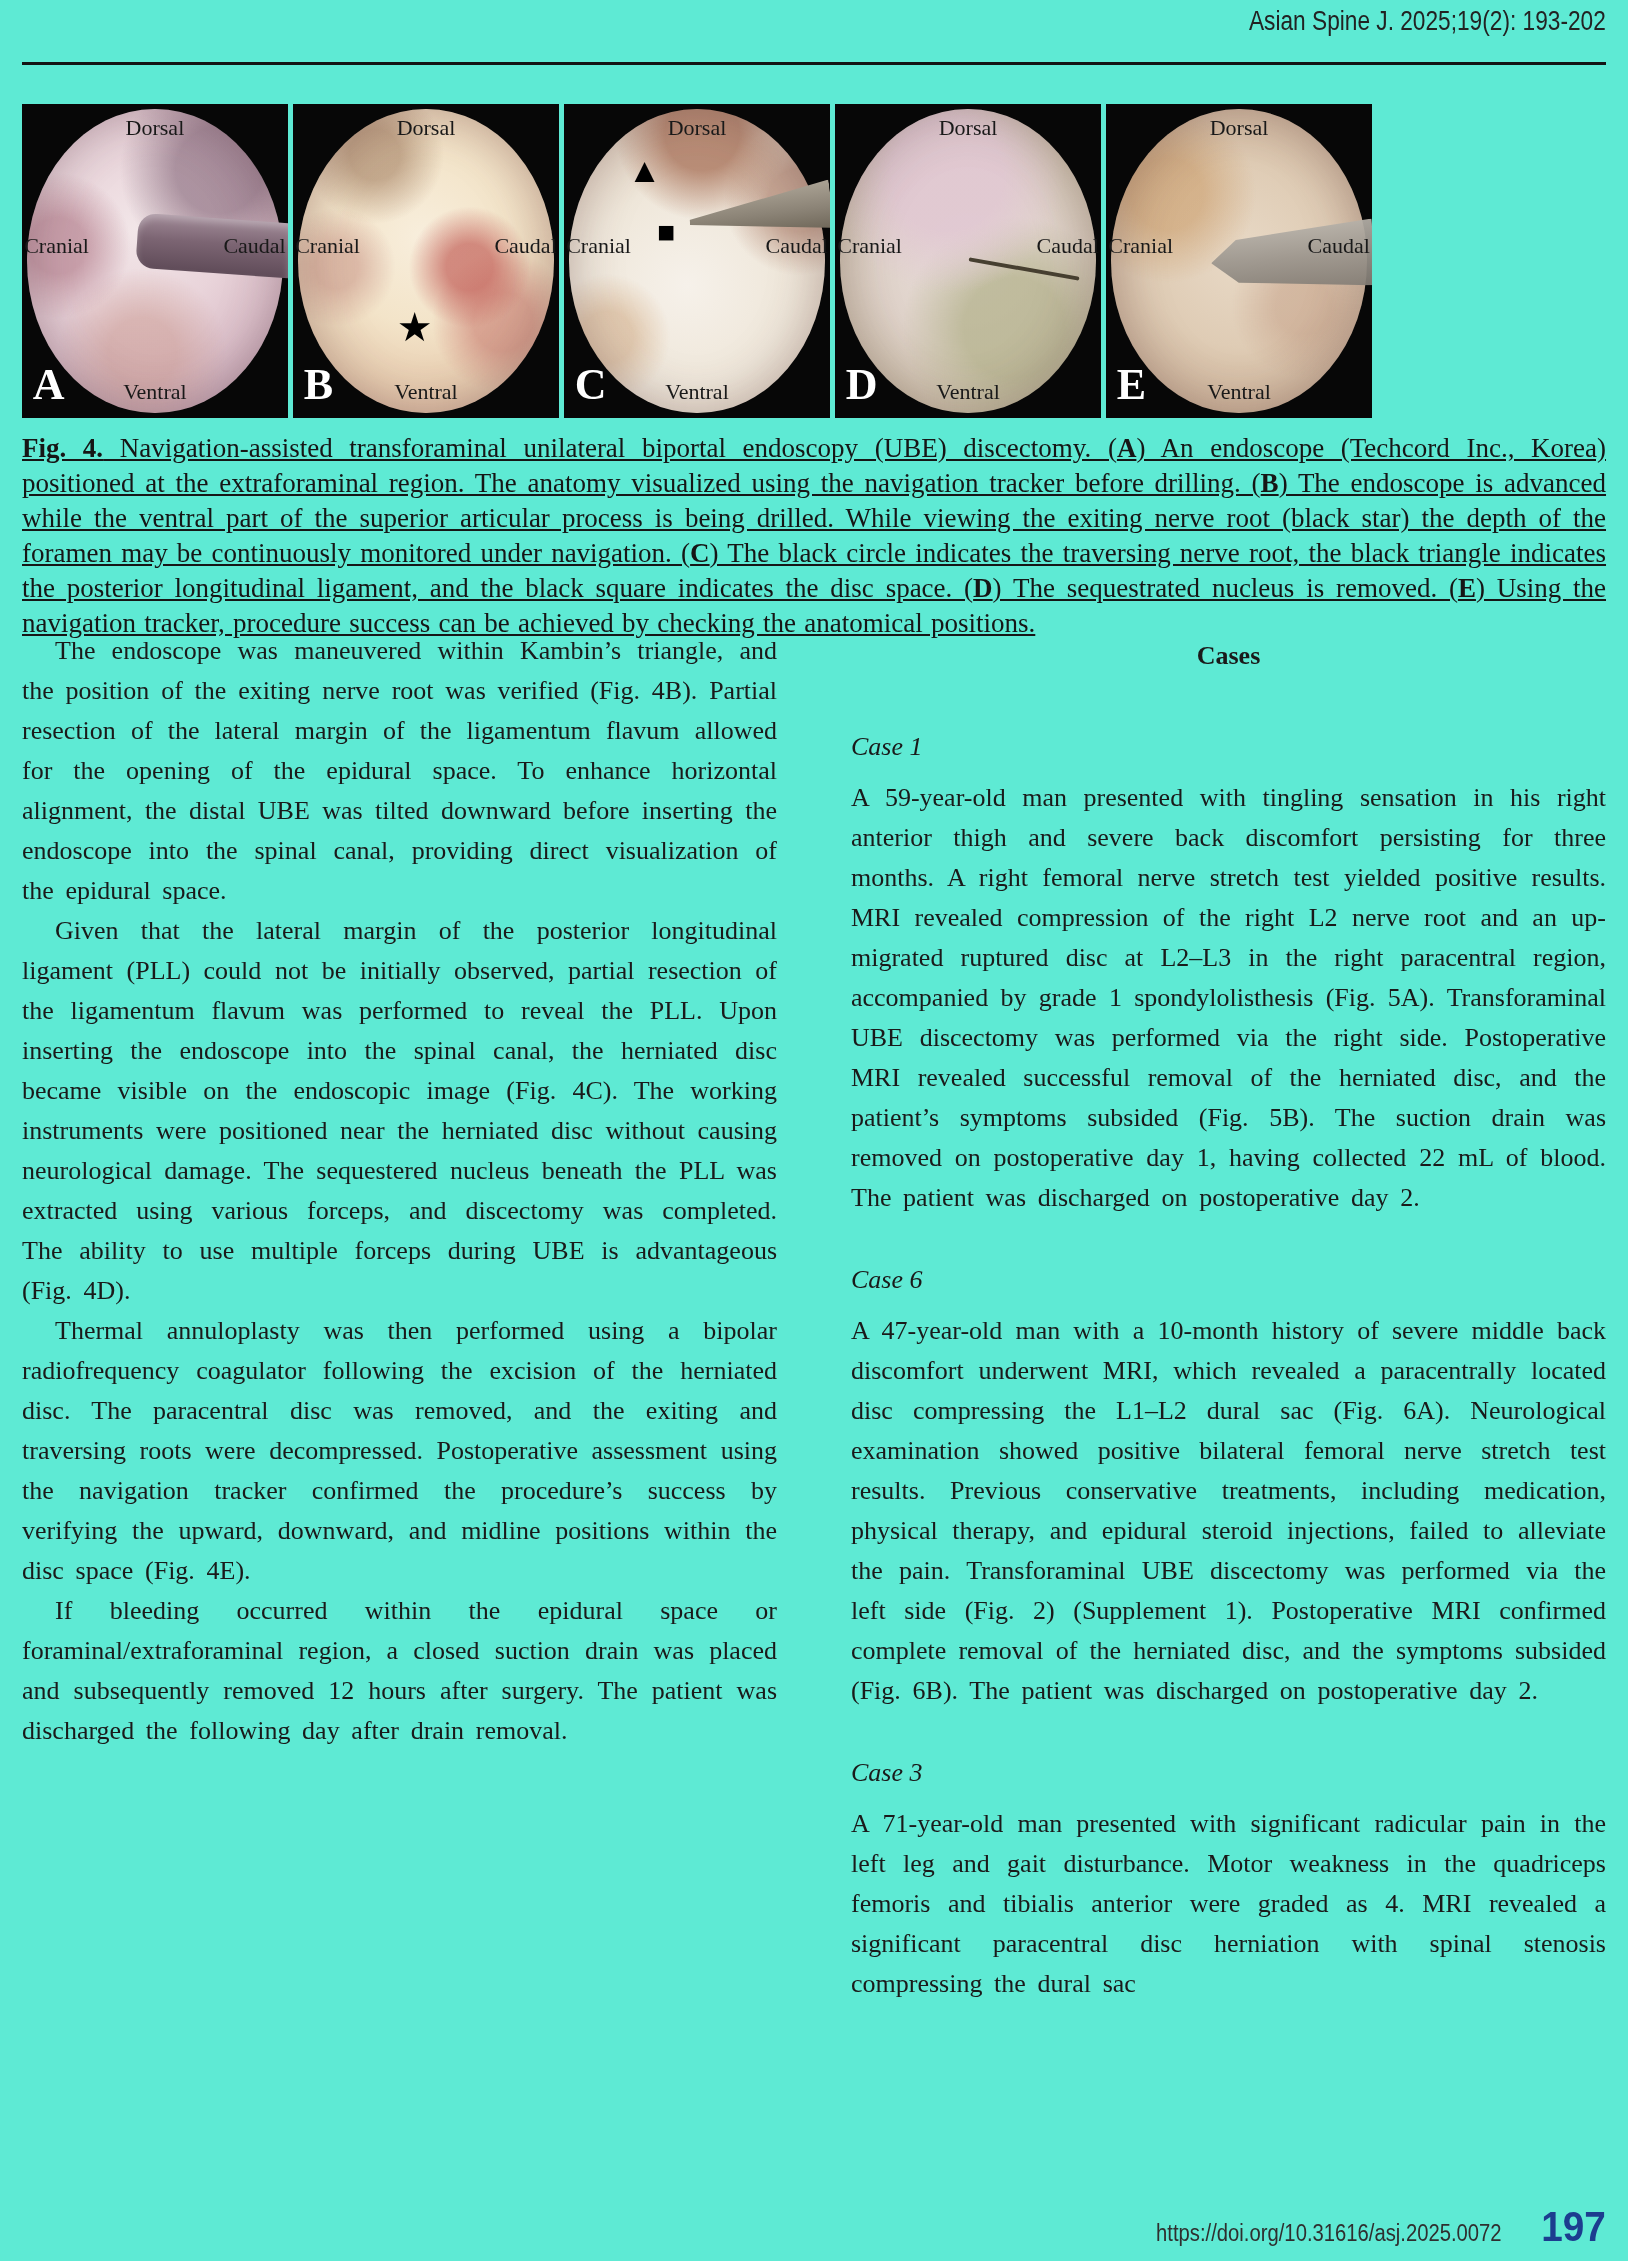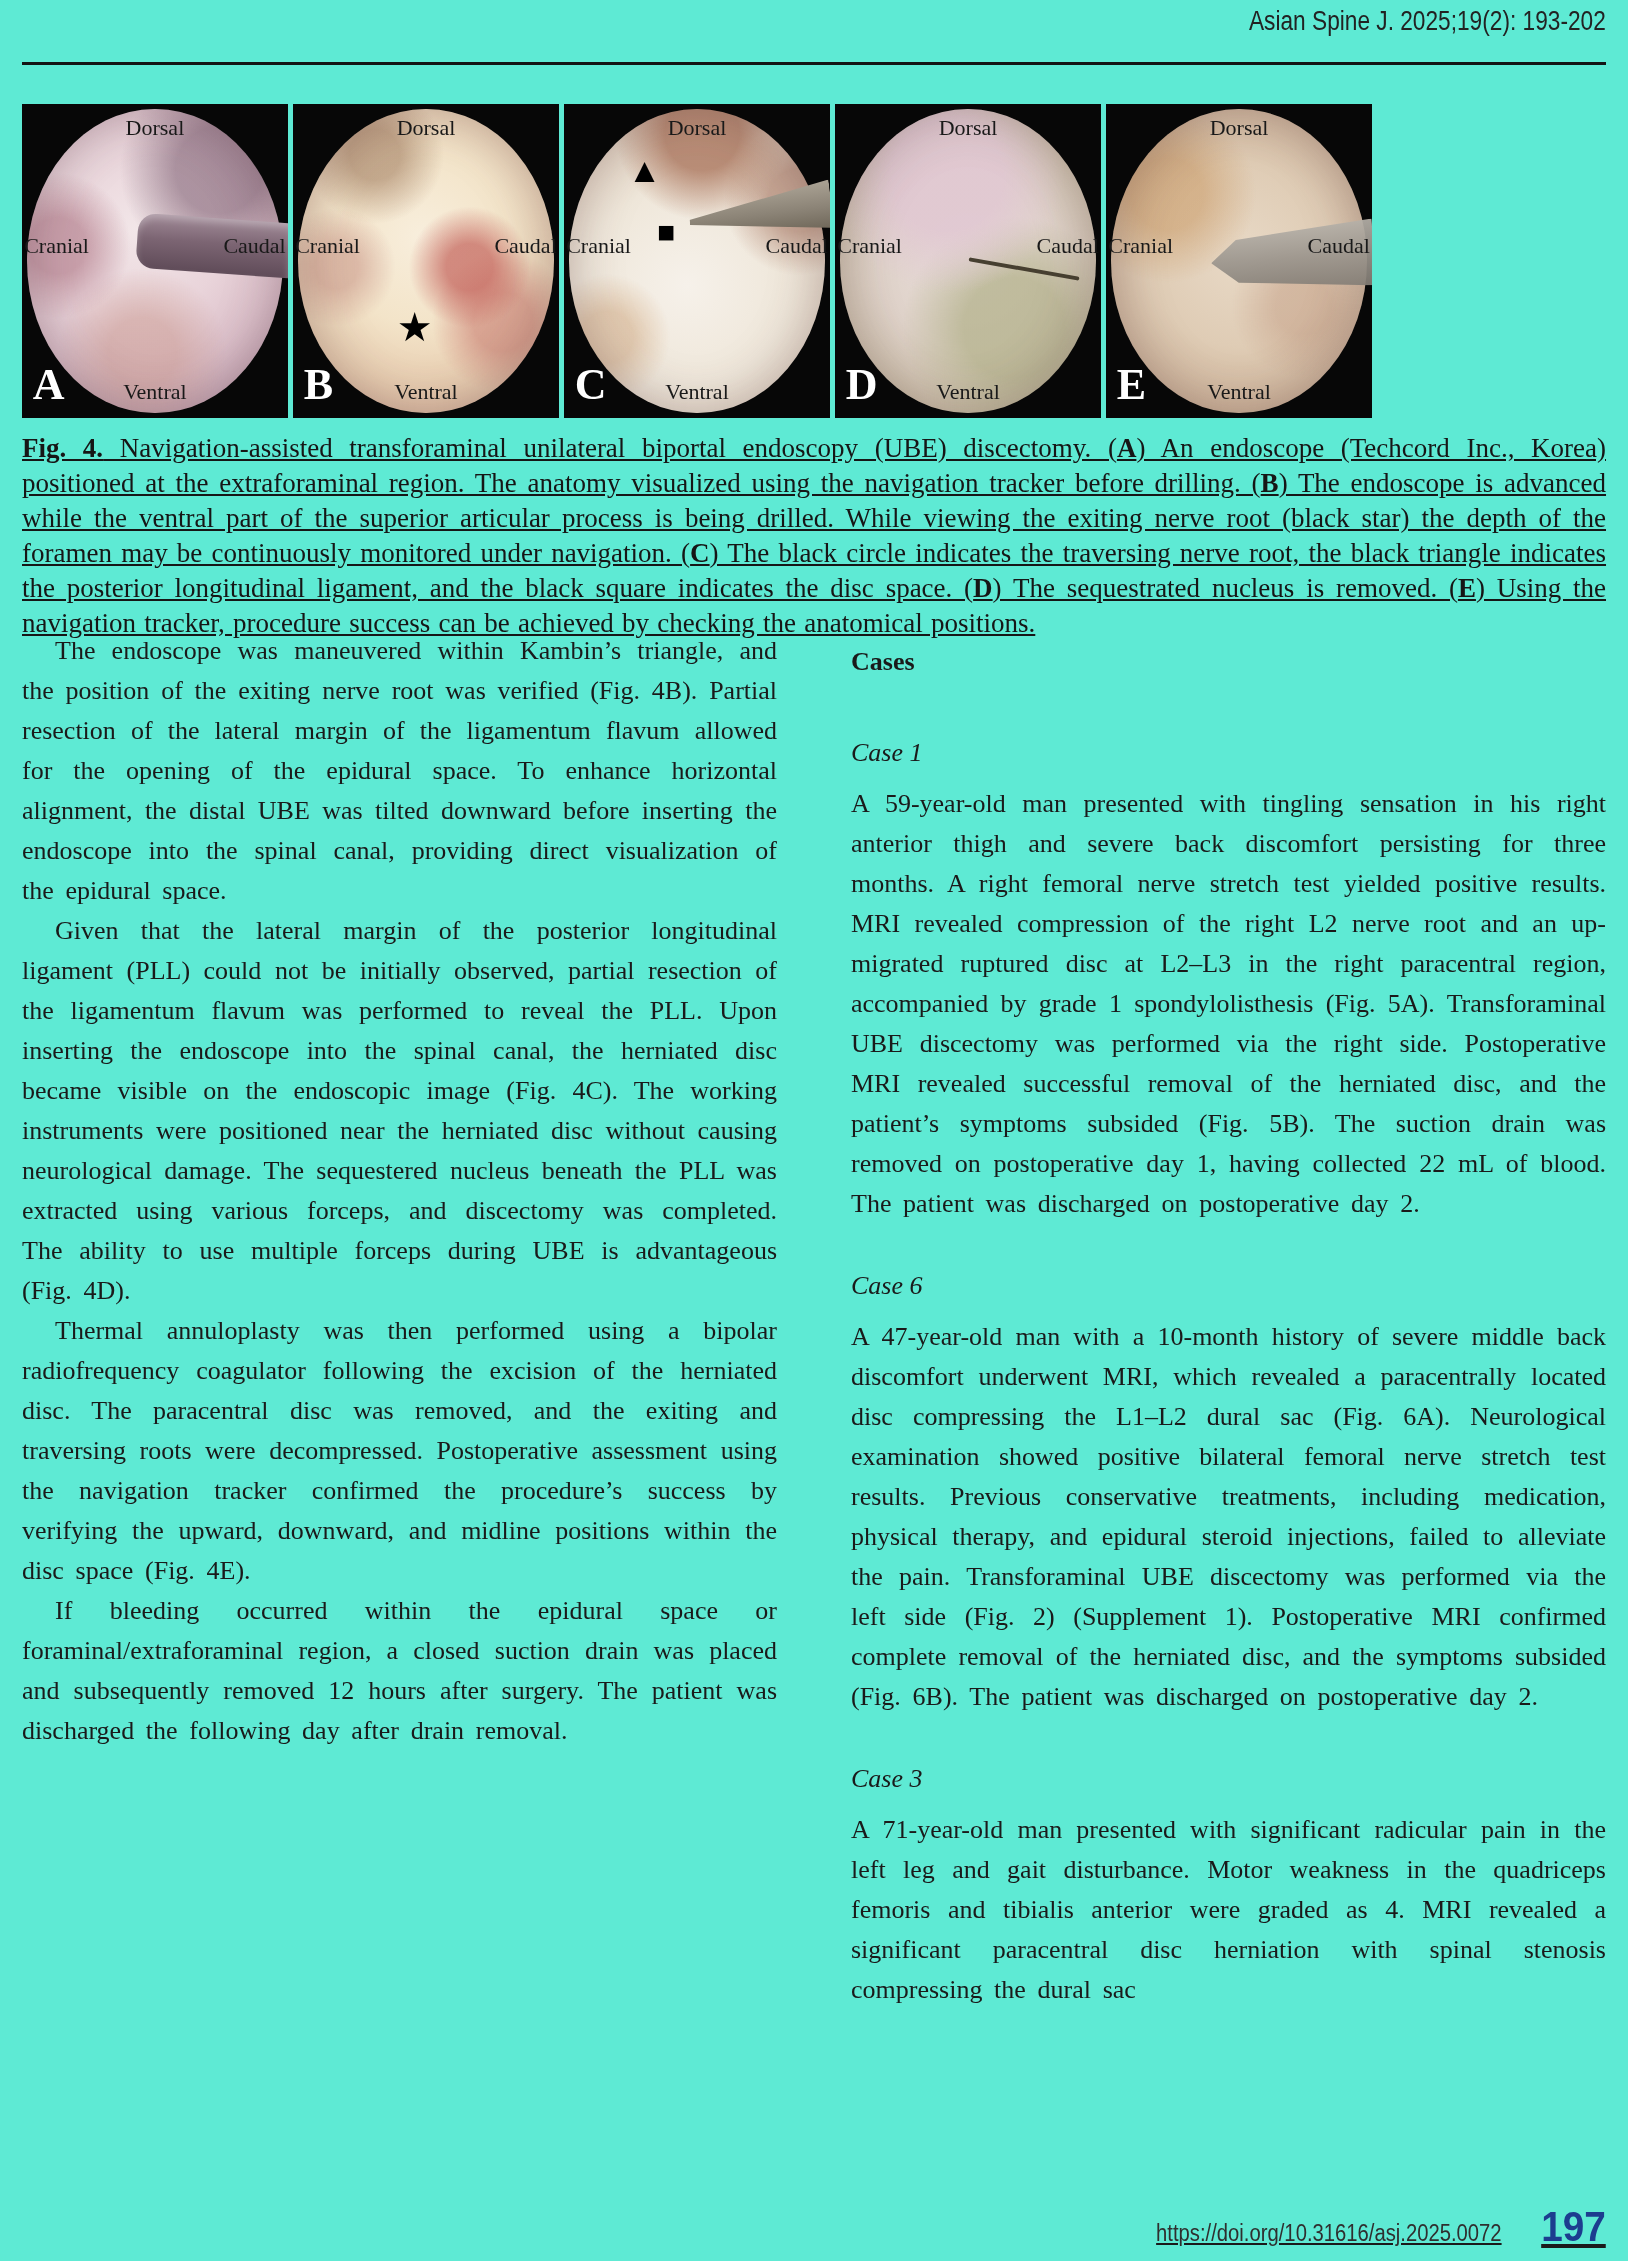--- a/index.html
+++ b/index.html
@@ -68,26 +68,26 @@
 
   
   .caption{position:absolute;top:431px;left:22px;width:1584px;font-size:27px;line-height:35px;
            text-align:justify;color:#161616;word-spacing:1.5px;text-decoration:underline;}
 
   
   .cols{position:absolute;top:631px;left:22px;width:1584px;display:flex;gap:74px;}
   .col{width:755px;}
   .bp{margin:0;text-align:justify;font-size:26px;line-height:40px;word-spacing:5.2px;color:#1a1a1a;}
   .bp.ind{text-indent:33px;}
-  .section-head{font-size:26px;font-weight:700;margin:16px 0 61px 0;}
+  .section-head{font-size:26px;font-weight:700;margin:10px 0 61px 0;text-align:center;}
   .case-sub{font-size:26px;font-style:italic;margin:0 0 6px 0;}
   .case-body{margin:16px 0 47px 0;}
 
   
-  .footer{position:absolute;right:22px;bottom:10.4px;display:flex;align-items:baseline;gap:33px;text-decoration:underline;}
+  .footer{position:absolute;right:22px;bottom:10.4px;display:flex;align-items:baseline;gap:33px;}
   .doi{font-family:"Liberation Sans",sans-serif;font-size:23px;color:#2f2f2f;display:inline-block;
        transform:scaleX(.88);transform-origin:right bottom;white-space:nowrap;}
   .pageno{font-family:"Liberation Sans",sans-serif;font-size:43px;font-weight:700;display:inline-block;
           transform:scaleX(.9);transform-origin:right bottom;}
 </style>
 </head>
 <body>
 
 <div class="page">
 

